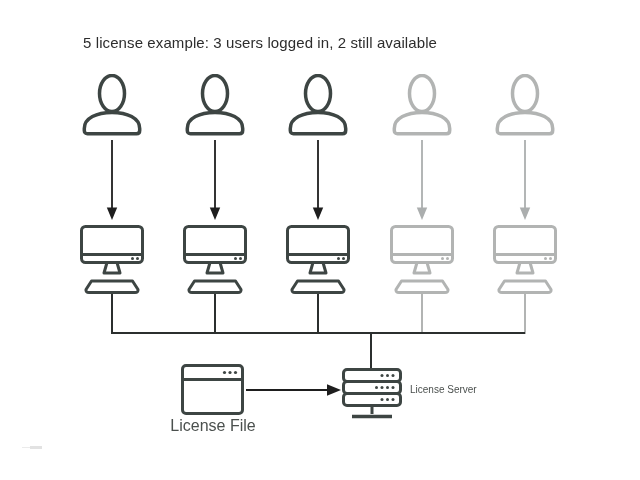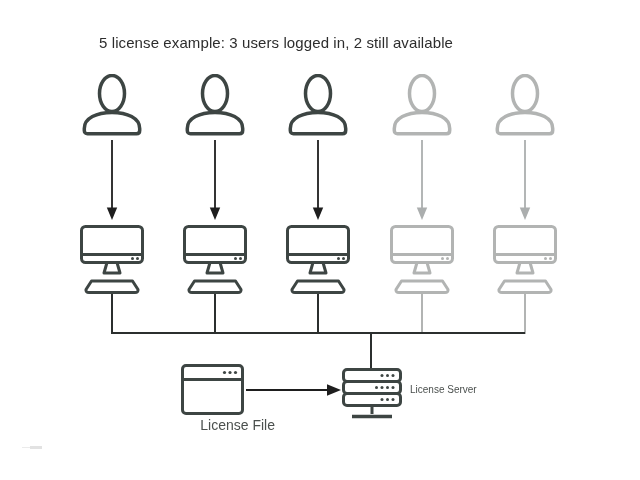--- a/index.html
+++ b/index.html
@@ -2,37 +2,37 @@
 <html style="--c-logged: #3d4543; --c-available: #b2b4b3; --c-arrow-dark: #1e1e1e; --c-arrow-light: #abaeae; --c-bus: #2b2f2e; --c-title: #2d2d2d; --c-label: #4b504e; --c-bg: #ffffff;"><head>
 <meta charset="utf-8">
 <style>
   html,body{margin:0;padding:0;background:#fff;}
   .canvas{
     position:relative;width:640px;height:480px;background:var(--c-bg,#fff);
     font-family:"Liberation Sans",sans-serif;overflow:hidden;
   }
   .title{
     position:absolute;top:34px;left:0;width:520px;text-align:center;
-    font-size:15px;color:var(--c-title,#2d2d2d);letter-spacing:.1px;margin-left:16px;
+    font-size:15px;color:var(--c-title,#2d2d2d);letter-spacing:.1px;
   }
   .column{position:absolute;top:74px;width:64px;height:262px;}
   .column .user-wrap{position:absolute;left:1px;top:0;}
   .column .arrow-wrap{position:absolute;left:26px;top:66px;}
   .column .computer-wrap{position:absolute;left:0;top:151px;}
   .column .stub{position:absolute;left:31px;top:220px;width:2px;height:40px;}
   .logged-in{--icon:var(--c-logged);--arrow:var(--c-arrow-dark);--stubc:var(--c-bus);}
   .available{--icon:var(--c-available);--arrow:var(--c-arrow-light);--stubc:var(--c-available);}
   .icon{color:var(--icon);display:block;}
   .arrow{color:var(--arrow);display:block;}
   .stub{background:var(--stubc);}
   .bus-line{position:absolute;left:111px;top:332px;width:414px;height:2px;background:var(--c-bus,#2b2f2e);}
   .server-stub{position:absolute;left:370px;top:332px;width:2px;height:37px;background:var(--c-bus,#2b2f2e);}
   .file-icon{position:absolute;left:181px;top:364px;color:var(--c-logged,#3d4543);}
-  .file-label{position:absolute;left:151px;top:417px;width:124px;text-align:right;
-    font-size:14px;color:var(--c-label,#4b504e);}
+  .file-label{position:absolute;left:151px;top:417px;width:124px;text-align:center;
+    font-size:16px;color:var(--c-label,#4b504e);}
   .h-arrow{position:absolute;left:246px;top:383px;color:var(--c-arrow-dark,#1e1e1e);}
   .server-icon{position:absolute;left:342px;top:368px;color:var(--c-logged,#3d4543);}
   .server-label{position:absolute;left:410px;top:384px;font-size:10px;color:var(--c-label,#4b504e);white-space:nowrap;}
   .artifact{position:absolute;left:30px;top:446px;width:12px;height:3px;background:#dcdcdc;
     box-shadow:-9px 0 0 -1px #e7e7e7;opacity:.8;}
   svg{display:block;}
 </style>
 </head>
 <body>
 

